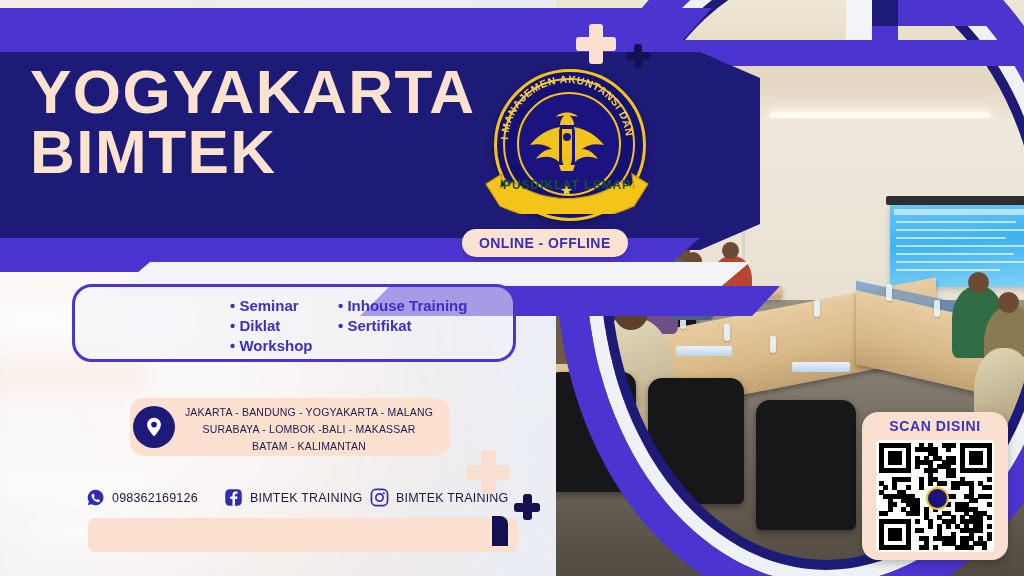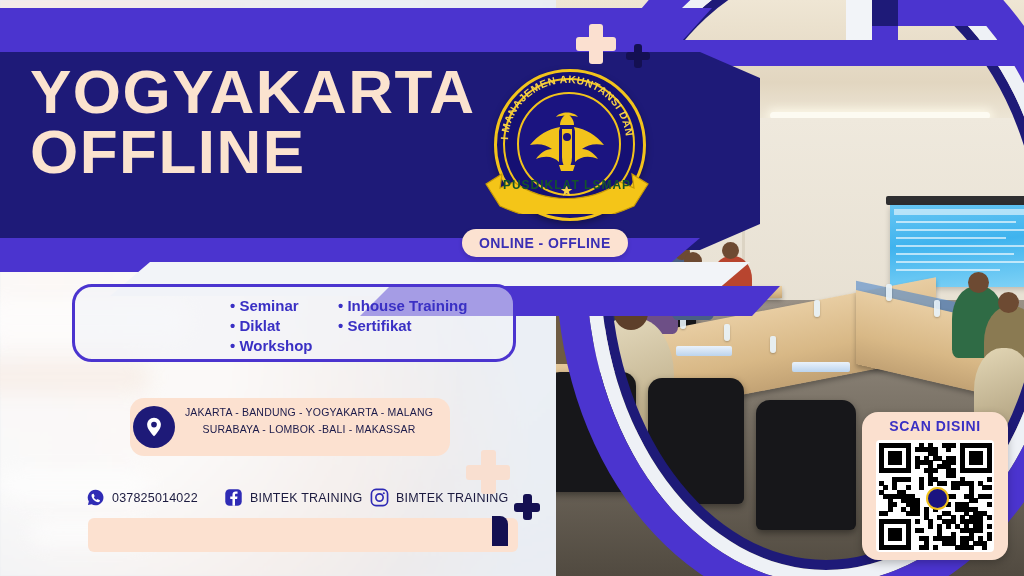--- a/index.html
+++ b/index.html
@@ -261,21 +261,21 @@
 
   <div class="title-purple-top"></div>
   <div class="title-purple-top2"></div>
   <div class="title-navy-ext"></div>
   <div class="title-purple-bot"></div>
   <div class="title-wedge-a"></div>
   <div class="title-wedge-b"></div>
 
   <div class="title-text">
     <span class="title-line l1">YOGYAKARTA</span>
-    <span class="title-line l2">OFFLINE</span>
+    <span class="title-line l2">BIMTEK</span>
   </div>
 
   <div class="seal">
     <div class="seal-ring"></div>
     <div class="seal-ring2"></div>
     <div class="seal-inner"></div>
 
     <svg class="seal-arc-text" viewBox="0 0 146 146">
       <defs>
         <path id="arcTop" d="M 14,73 A 59,59 0 1 1 132,73"></path>
@@ -327,28 +327,29 @@
   <div class="loc-box"></div>
   <div class="loc-pin">
     <svg width="22" height="22" viewBox="0 0 24 24" aria-hidden="true">
       <path d="M12 2 C 7.8 2 4.5 5.3 4.5 9.5 C 4.5 15 12 22 12 22 S 19.5 15 19.5 9.5 C 19.5 5.3 16.2 2 12 2 Z" fill="#ffffff"></path>
       <circle cx="12" cy="9.4" r="3.1" fill="#1e1a78"></circle>
     </svg>
   </div>
   <div class="loc-lines">
     <div>JAKARTA - BANDUNG - YOGYAKARTA - MALANG</div>
     <div>SURABAYA - LOMBOK -BALI - MAKASSAR</div>
+    <div>BATAM - KALIMANTAN</div>
   </div>
 
   <div class="contact c-wa">
     <svg class="ic" viewBox="0 0 24 24">
       <path d="M12 2.2 A 9.8 9.8 0 0 0 3.6 17 L 2.4 21.6 L 7.2 20.4 A 9.8 9.8 0 1 0 12 2.2 Z" fill="#2f2bb5"></path>
       <path d="M9.1 7.3 c .3 0 .6 0 .8 .5 l .9 2.1 c .1 .3 .1 .5 -.1 .7 l -.6 .7 c -.2 .2 -.2 .4 -.1 .6 a 7 7 0 0 0 3 3 c .2 .1 .4 .1 .6 -.1 l .7 -.6 c .2 -.2 .4 -.2 .7 -.1 l 2.1 .9 c .5 .2 .5 .5 .5 .8 c 0 1.2 -1 2.1 -2.2 2.1 c -3.8 0 -8.4 -4.6 -8.4 -8.4 c 0 -1.2 .9 -2.2 2.1 -2.2 Z" fill="#ffffff"></path>
     </svg>
-    <span>037825014022</span>
+    <span>098362169126</span>
   </div>
 
   <div class="contact c-fb">
     <svg class="ic" viewBox="0 0 24 24">
       <rect x="1.6" y="1.6" width="20.8" height="20.8" rx="5.4" fill="#2f2bb5"></rect>
       <path d="M13.9 22.4 V 14 h 2.7 l .4 -3.2 h -3.1 V 8.8 c 0 -.9 .3 -1.5 1.6 -1.5 h 1.6 V 4.4 a 22 22 0 0 0 -2.4 -.12 c -2.4 0 -4 1.45 -4 4.1 v 2.4 H 7.9 V 14 h 2.8 v 8.4 Z" fill="#ffffff"></path>
     </svg>
     <span>BIMTEK TRAINING</span>
   </div>
 

